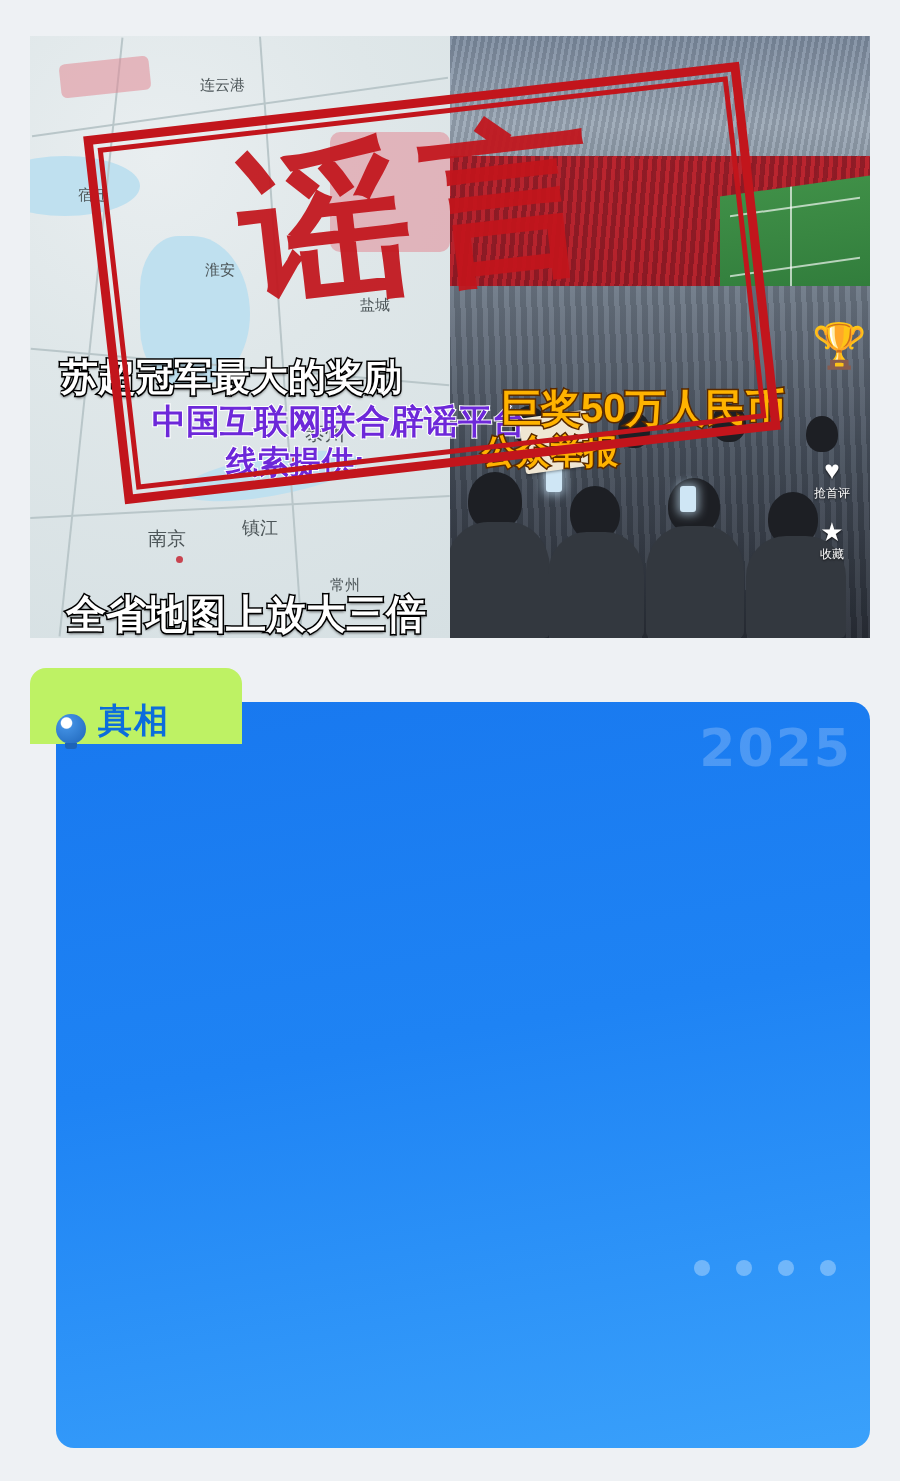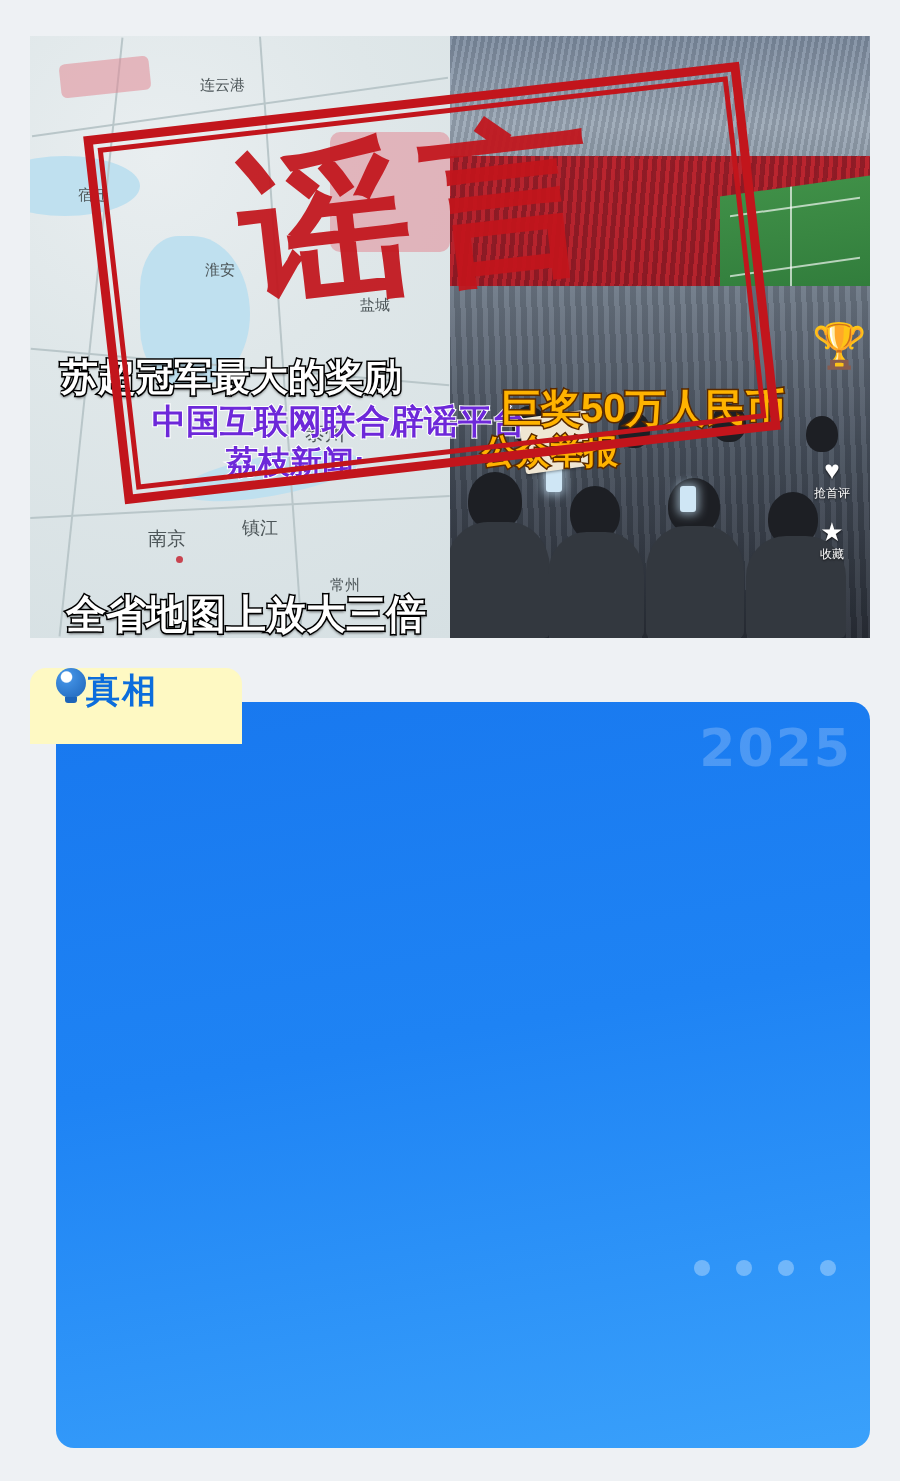--- a/index.html
+++ b/index.html
@@ -217,24 +217,25 @@
     top: 668px;
     width: 840px;
     height: 780px;
   }
   .truth-tab {
     position: absolute;
     left: 0;
     top: 0;
     width: 212px;
     height: 76px;
-    background: #fef9c3;
+    background: #bef264;
     border-radius: 16px 16px 0 0;
     display: flex;
-    align-items: flex-start;
+    align-items: flex-end;
+    gap: 12px;
     padding-left: 26px;
     box-sizing: border-box;
     z-index: 3;
   }
   .bulb {
     width: 30px; height: 30px;
     border-radius: 50%;
     background: radial-gradient(circle at 35% 30%, #ffffff 0 18%, #3f8de0 22%, #1d64b8 100%);
     position: relative;
     flex: none;
@@ -377,21 +378,21 @@
         <div class="rail-item">
           <span class="rail-glyph">★</span>
           <span>收藏</span>
         </div>
       </div>
     </div>
 
     <div class="cap cap-white" style="left:36px;top:558px;font-size:40px;">全省地图上放大三倍</div>
     <div class="cap cap-white" style="left:30px;top:322px;font-size:38px;">苏超冠军最大的奖励</div>
     <div class="cap cap-red" style="left:122px;top:368px;font-size:34px;">中国互联网联合辟谣平台</div>
-    <div class="cap cap-red" style="left:196px;top:410px;font-size:32px;">荔枝新闻:</div>
+    <div class="cap cap-red" style="left:196px;top:410px;font-size:32px;">线索提供:</div>
     <div class="cap cap-orange" style="left:471px;top:352px;font-size:40px;">巨奖50万人民币</div>
     <div class="cap cap-orange" style="left:452px;top:398px;font-size:34px;">公众举报</div>
     <div class="cap" style="left:782px;top:288px;font-size:44px;">🏆</div>
 
     <div class="stamp">
       <div class="stamp-frame"></div>
       <div class="stamp-frame inner"></div>
       <div class="stamp-text">谣言</div>
     </div>
   </div>

